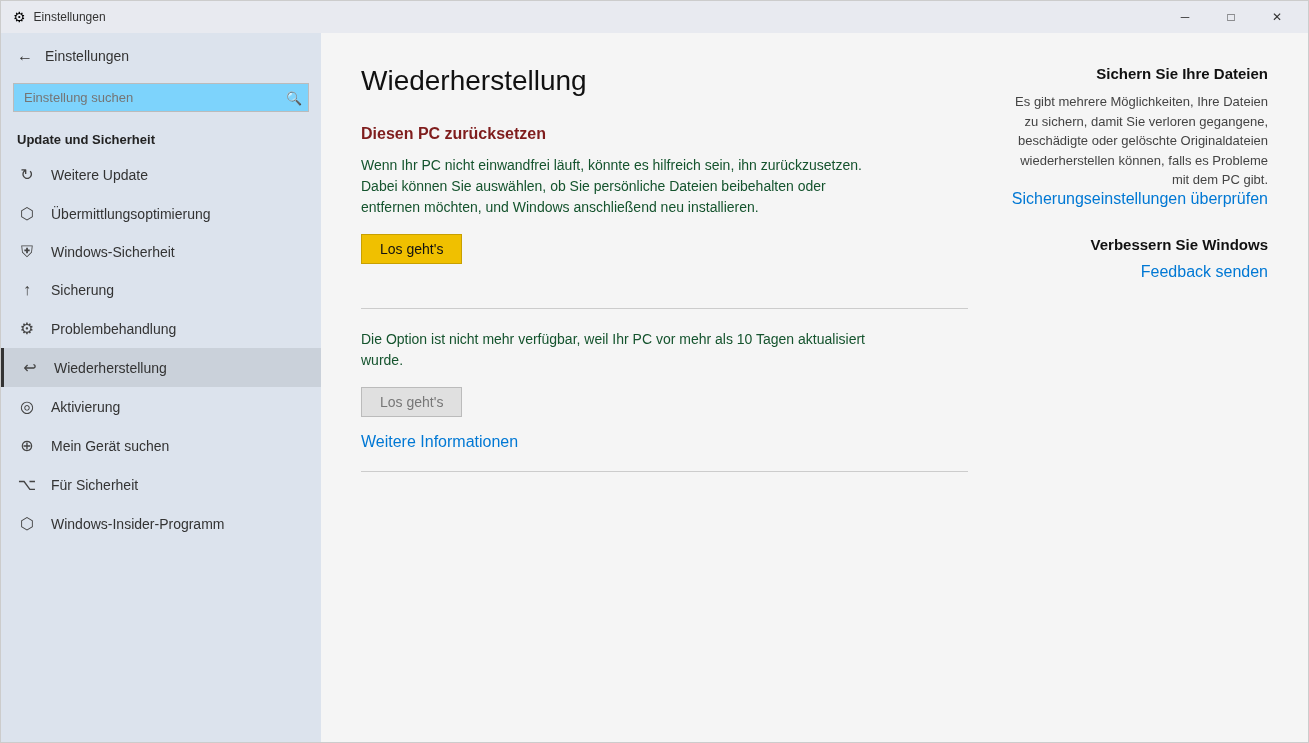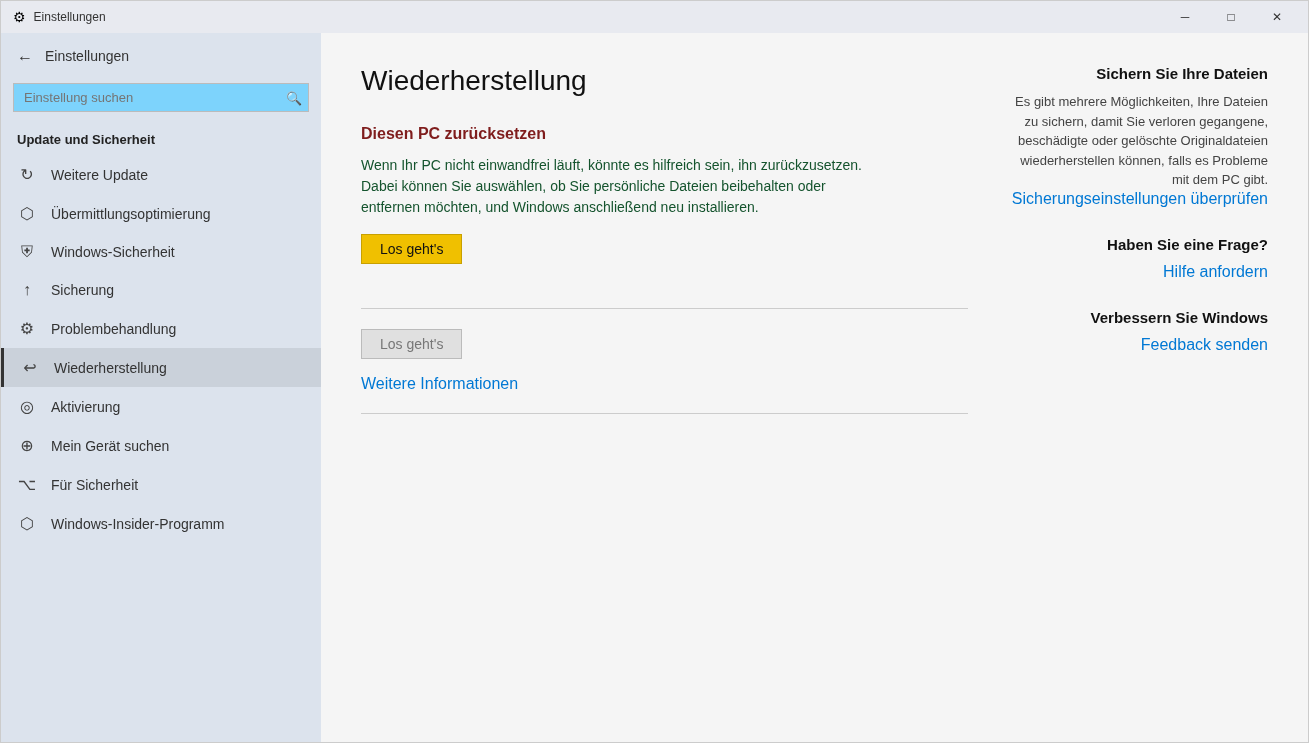--- a/index.html
+++ b/index.html
@@ -331,40 +331,37 @@
 
         <div>
           <div class="section-title">Diesen PC zurücksetzen</div>
           <p class="section-desc">Wenn Ihr PC nicht einwandfrei läuft, könnte es hilfreich sein, ihn zurückzusetzen. Dabei können Sie auswählen, ob Sie persönliche Dateien beibehalten oder entfernen möchten, und Windows anschließend neu installieren.</p>
           <button class="btn-primary">Los geht's</button>
         </div>
 
         <hr class="divider">
 
         <div>
+          <p class="section-desc">Die Option ist nicht mehr verfügbar, weil Ihr PC vor mehr als 10 Tagen aktualisiert wurde.</p>
           <button class="btn-disabled">Los geht's</button>
           <br>
           <a class="link">Weitere Informationen</a>
         </div>
 
         <hr class="divider">
 
       </div>
 
       <div class="right-panel">
         <div class="right-section">
           <div class="right-section-title">Sichern Sie Ihre Dateien</div>
           <p class="right-section-desc">Es gibt mehrere Möglichkeiten, Ihre Dateien zu sichern, damit Sie verloren gegangene, beschädigte oder gelöschte Originaldateien wiederherstellen können, falls es Probleme mit dem PC gibt.</p>
           <a class="link">Sicherungseinstellungen überprüfen</a>
         </div>
 
-        <div class="right-section">
-          <div class="right-section-title">Haben Sie eine Frage?</div>
-          <a class="link">Hilfe anfordern</a>
-        </div>
 
         <div class="right-section">
           <div class="right-section-title">Verbessern Sie Windows</div>
           <a class="link">Feedback senden</a>
         </div>
       </div>
     </div>
   </div>
 </div>
 

